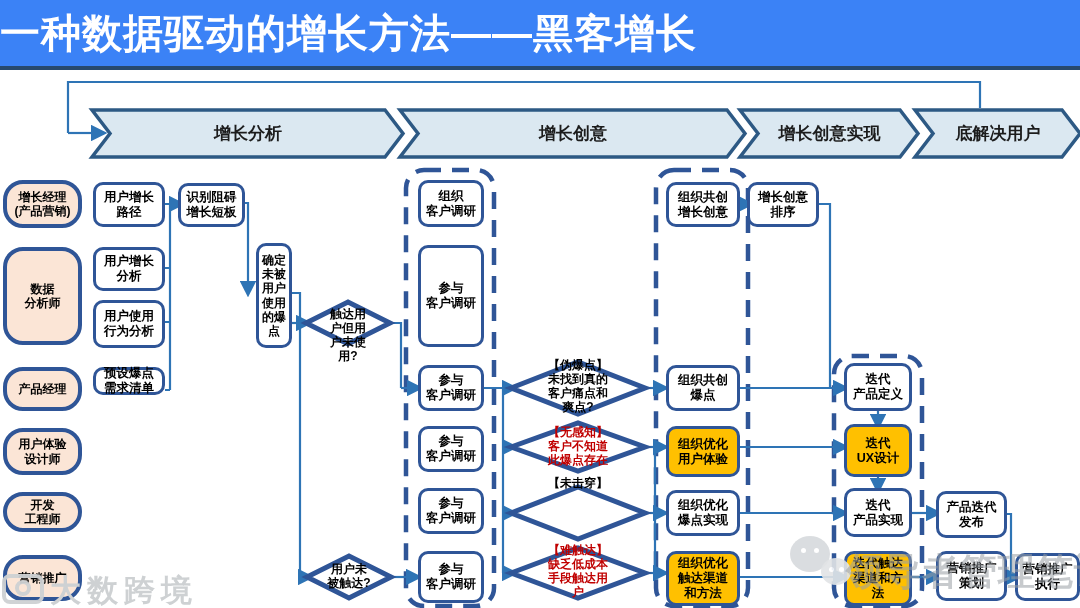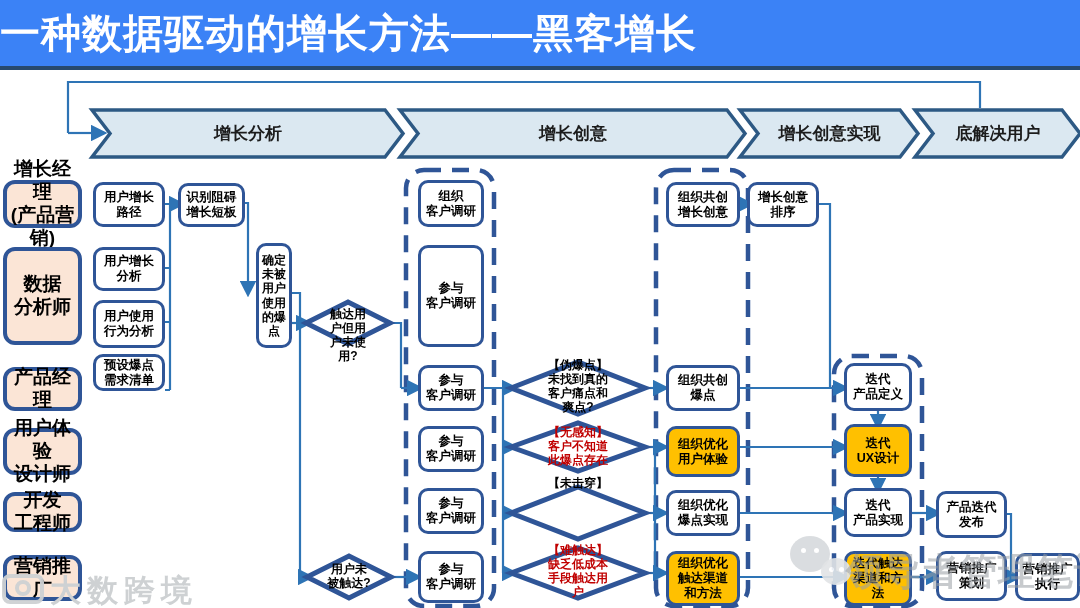--- a/index.html
+++ b/index.html
@@ -29,23 +29,23 @@
   }
   
   .box {
     background:#ffffff; border:3.5px solid #2f5597; border-radius:10px;
     display:flex; align-items:center; justify-content:center; text-align:center;
     font-size:12.5px; font-weight:bold; color:#000; line-height:1.18;
     white-space:pre-line; z-index:2;
   }
   .box.orange { background:#ffc000; }
   .role {
-    background:#fbe5d6; border:4px solid #2f5597; border-radius:12px;
+    background:#fbe5d6; border:4px solid #2f5597; border-radius:20px;
     display:flex; align-items:center; justify-content:center; text-align:center;
-    font-size:19px; font-weight:bold; color:#000; line-height:1.2;
+    font-size:12px; font-weight:bold; color:#000; line-height:1.2;
     white-space:pre-line; z-index:2;
   }
   
   .dlabel {
     display:flex; flex-direction:column; align-items:center; justify-content:center;
     text-align:center; font-size:12px; font-weight:bold; color:#000;
     line-height:1.16; z-index:2; white-space:pre-line;
   }
   .dlabel .red { color:#c00000; }
   
@@ -154,21 +154,21 @@
 <div class="abs role" style="left:3px;top:492px;width:79px;height:40px">开发
 工程师</div>
 <div class="abs role" style="left:3px;top:555px;width:79px;height:46px">营销推广</div>
 
 <div class="abs box" style="left:93px;top:182px;width:72px;height:45px">用户增长
 路径</div>
 <div class="abs box" style="left:93px;top:247px;width:72px;height:44px">用户增长
 分析</div>
 <div class="abs box" style="left:93px;top:300px;width:72px;height:48px">用户使用
 行为分析</div>
-<div class="abs box" style="left:93px;top:354px;width:72px;height:37px">预设爆点
+<div class="abs box" style="left:93px;top:367px;width:72px;height:28px">预设爆点
 需求清单</div>
 <div class="abs box" style="left:178px;top:183px;width:67px;height:44px">识别阻碍
 增长短板</div>
 <div class="abs box" style="left:256px;top:243px;width:36px;height:105px;font-size:12px">确定
 未被
 用户
 使用
 的爆
 点</div>
 

